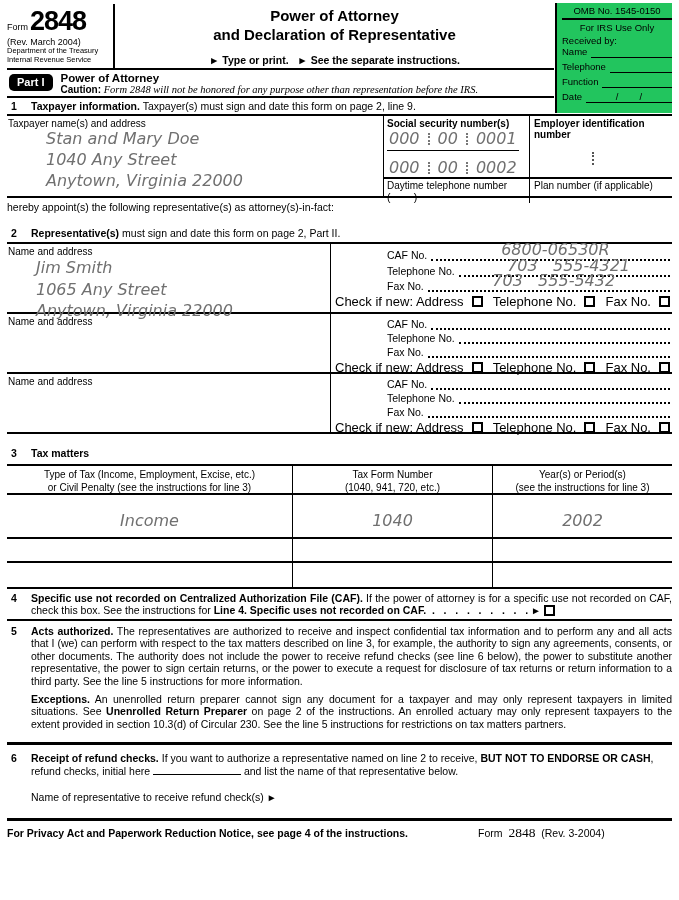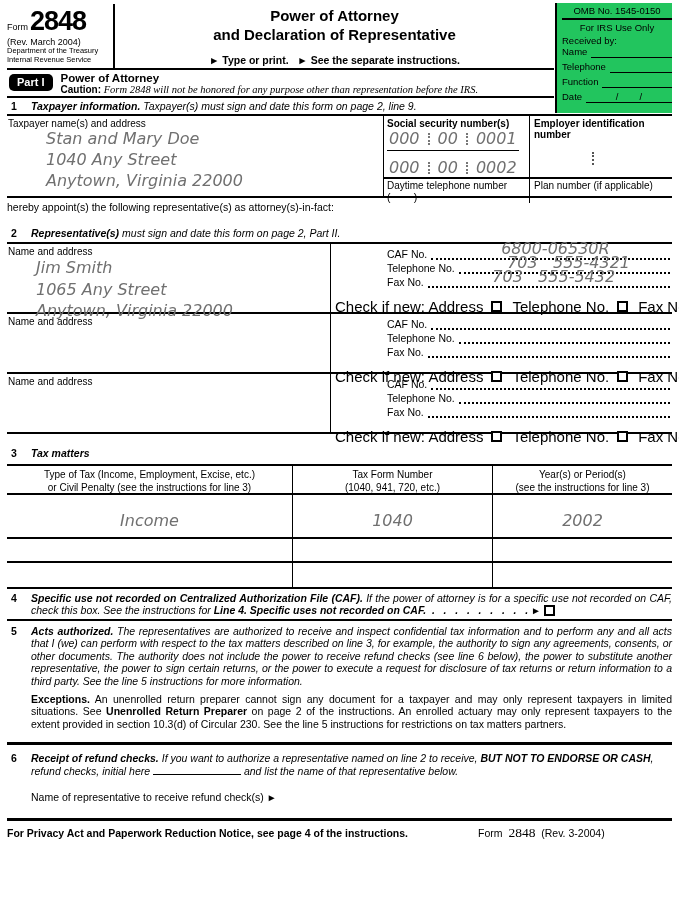--- a/index.html
+++ b/index.html
@@ -33,21 +33,21 @@
                margin-right: 118px; height: 30px; padding-top: 2px; }
   .badge { background: #000; color: #fff; font-weight: bold; font-size: 11px; padding: 2px 8px 3px;
            border-radius: 5px; margin: 2px 8px 8px 2px; flex-shrink: 0; text-align: right; }
   .part1-title { font-size: 11.5px; font-weight: bold; }
   .caution { font-size: 10px; }
   .caution i { font-family: "Liberation Serif", serif; font-size: 10.5px; }
 
   
   .numbered { display: flex; font-size: 10.5px; }
   .num { width: 24px; padding-left: 4px; font-weight: bold; flex-shrink: 0; }
-  .ntext { flex: 1; font-style: italic; }
+  .ntext { flex: 1; }
   .line1 { margin-right: 118px; padding-top: 2px; height: 16px; }
 
   
   .taxpayer-grid { display: flex; border-top: 2.5px solid #000; border-bottom: 2.5px solid #000; height: 84px; }
   .cell-label { font-size: 10px; padding-top: 1px; }
   .cell-label.b { font-weight: bold; }
   .tp-left { width: 377px; border-right: 1px solid #000; padding: 1px 4px 0 1px; }
   .hand { font-family: "DejaVu Sans", sans-serif; font-style: italic; color: #707070; font-size: 16px; white-space: pre; }
   .tp-hand { margin-left: 38px; line-height: 1.3; }
   .tp-hand:first-of-type { margin-top: 8px; }
@@ -72,21 +72,21 @@
   .rep-block { display: flex; border-bottom: 2px solid #000; height: 60px; }
   .rep-block.first { height: 70px; }
   .rep-block.last { border-bottom: 2.5px solid #000; }
   .rep-left { width: 324px; border-right: 1px solid #000; padding: 1px 4px 0 1px; }
   .rep-hand { margin-left: 28px; line-height: 1.35; }
   .rep-right { flex: 1; display: flex; flex-direction: column; padding: 2px 2px 1px 4px; }
   .dotrow { display: flex; align-items: flex-end; flex: 1; padding-left: 52px; font-size: 10.5px; }
   .dlabel { flex-shrink: 0; padding-right: 4px; padding-bottom: 0px; }
   .dotline { position: relative; flex: 1; border-bottom: 2px dotted #000; height: 14px; }
   .dval { position: absolute; left: 52%; transform: translateX(-50%); bottom: 0; }
-  .checkrow { display: flex; align-items: center; font-size: 15px; padding: 2px 4px 2px 0; margin-top: 8px; }
+  .checkrow { display: flex; align-items: center; font-size: 13px; padding: 2px 4px 2px 0; }
   .cb { display: inline-block; width: 11px; height: 11px; border: 2px solid #000; margin: 0 10px 0 8px; flex-shrink: 0; background: #fff; }
   .cb.end { margin-right: 2px; }
   .checkrow .sp { flex-shrink: 0; }
 
   .represent { font-size: 10.5px; padding-top: 3px; height: 16px; }
   .line3 { margin-top: 13px; height: 17px; }
   .line3 .ntext { font-weight: bold; }
 
   
   .tt { font-size: 10px; }

